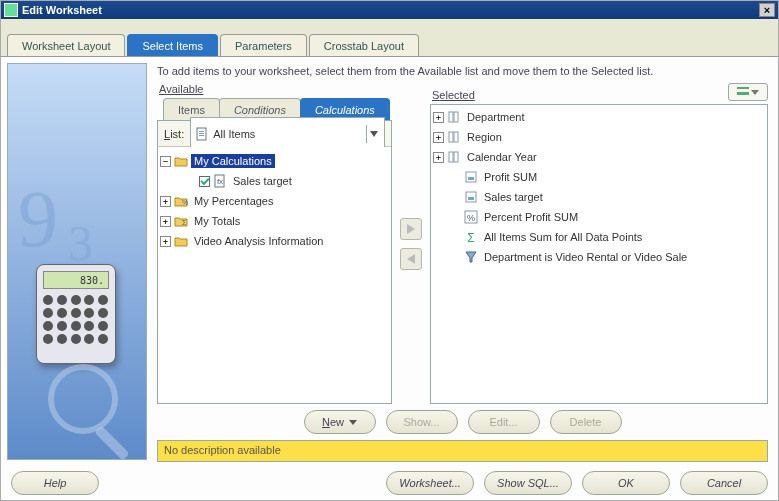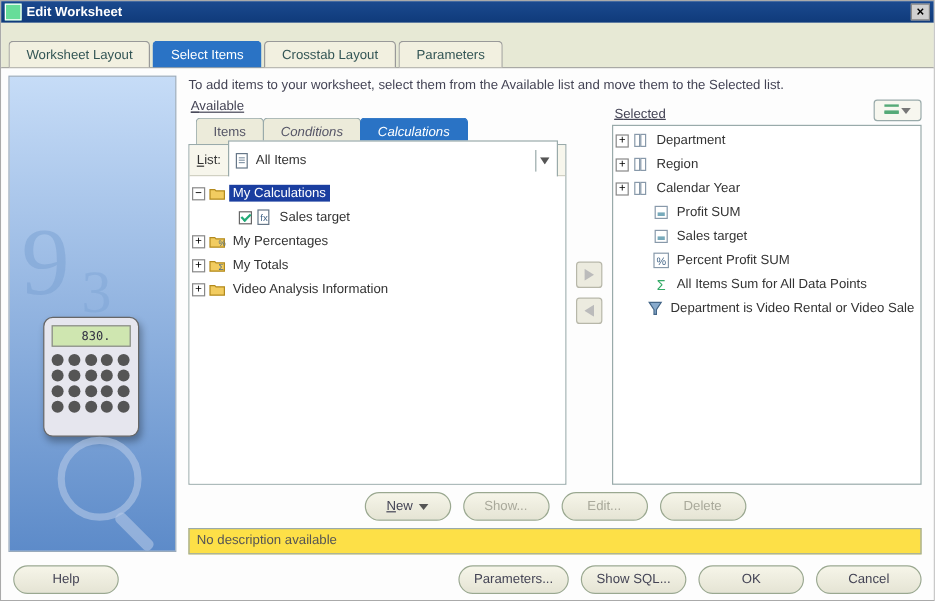--- a/index.html
+++ b/index.html
@@ -7,33 +7,33 @@
   .window { width:779px; height:501px; background:#fdfdfd; border:1px solid #aaa; display:flex; flex-direction:column; }
   .titlebar { height:18px; background:linear-gradient(#1b4a8f,#0f3a7a); color:#fff; display:flex; align-items:center; padding:0 3px; font-size:11px; font-weight:bold; }
   .titlebar .ticon { width:14px; height:14px; background:#6d9; border:1px solid #fff; margin-right:4px; display:inline-block; }
   .titlebar .xbtn { margin-left:auto; width:16px; height:14px; background:#d0d0d0; border:1px solid #888; color:#000; text-align:center; line-height:12px; font-family:Arial; font-size:11px; cursor:pointer; }
   .tabbar { height:38px; background:#e7e9d5; border-bottom:1px solid #999; display:flex; align-items:flex-end; padding-left:6px; gap:2px; }
   .toptab { height:22px; padding:0 14px; display:flex; align-items:center; border:1px solid #999; border-bottom:none; border-radius:4px 4px 0 0; background:#f2f0e0; color:#355; cursor:pointer; }
   .toptab.active { background:#2a73c5; color:#fff; border-color:#2a73c5; }
   .body { flex:1; display:flex; background:#fdfdfd; }
   .sidepic { width:140px; background:linear-gradient(#c6dcf7,#5d8bc9); border:1px solid #9ab; margin:6px 0 6px 6px; position:relative; overflow:hidden; }
   .calc { position:absolute; left:28px; top:200px; width:80px; height:100px; background:#e6e6ee; border:1px solid #666; border-radius:8px; box-shadow:2px 4px 6px rgba(0,0,0,.3); }
-  .calc .screen { margin:6px; height:18px; background:#cfe6b0; border:1px solid #888; text-align:right; padding:0 16px; font:10px monospace; line-height:18px; color:#334; }
+  .calc .screen { margin:6px; height:18px; background:#cfe6b0; border:1px solid #888; text-align:right; padding:0 4px; font:10px monospace; line-height:18px; color:#334; }
   .calc .keys { display:grid; grid-template-columns:repeat(5,1fr); gap:3px; margin:0 6px; }
   .calc .keys div { width:10px; height:10px; background:#555; border-radius:50%; }
   .ninebg { position:absolute; left:10px; top:110px; font-size:80px; color:rgba(120,160,210,.5); font-family:Georgia,serif; }
   .ninebg2 { position:absolute; left:60px; top:150px; font-size:50px; color:rgba(120,160,210,.4); font-family:Georgia,serif; }
   .magnifier { position:absolute; left:40px; top:300px; width:70px; height:70px; border:6px solid rgba(180,200,230,.6); border-radius:50%; }
   .magnifier::after { content:""; position:absolute; right:-20px; bottom:-20px; width:40px; height:10px; background:rgba(180,200,230,.6); transform:rotate(45deg); border-radius:4px; }
   .main { flex:1; padding:8px 10px 4px 10px; display:flex; flex-direction:column; }
   .instr { color:#445; margin-bottom:6px; }
   .panels { flex:1; display:flex; gap:4px; }
   .panel { display:flex; flex-direction:column; }
   .panel.left { flex:1; }
-  .panel.right { width:258px; }
+  .panel.right { width:338px; }
   .panel-hdr { display:flex; align-items:flex-end; margin:0 0 3px 2px; }
   .panel-hdr .label { color:#445; text-decoration:underline; }
   .viewbtn { margin-left:auto; width:40px; height:18px; border:1px solid #9aa; background:#f7f7ef; border-radius:3px; display:flex; align-items:center; justify-content:center; gap:2px; cursor:pointer; }
   .viewbtn .lines { width:12px; height:8px; border-top:2px solid #5a7; border-bottom:2px solid #5a7; margin-top:-2px; position:relative; }
   .viewbtn .lines::after { content:""; position:absolute; top:3px; left:0; width:12px; border-top:2px solid #5a7; }
   .viewbtn .tri { width:0; height:0; border-left:4px solid transparent; border-right:4px solid transparent; border-top:5px solid #777; }
   .avtabs { height:22px; display:flex; gap:0; margin-left:6px; }
   .avtab { padding:0 14px; display:flex; align-items:center; border:1px solid #9aa; border-bottom:none; background:#ecebda; color:#556; border-radius:4px 4px 0 0; cursor:pointer; }
   .avtab + .avtab { margin-left:-1px;font-style:italic; }
   .avtab.active { background:#2a73c5; color:#fff; border-color:#2a73c5; }
@@ -52,41 +52,41 @@
   .chk.checked::after { content:""; width:6px; height:3px; border-left:2px solid #2a7; border-bottom:2px solid #2a7; transform:rotate(-45deg); margin-top:-2px; }
   .midbtns { display:flex; flex-direction:column; justify-content:center; gap:8px; padding:0 4px; }
   .arrowbtn { width:22px; height:22px; border:1px solid #b7b7a9; background:#ecebdf; border-radius:3px; display:flex; align-items:center; justify-content:center; color:#999; cursor:pointer; }
   .selbox { flex:1; border:1px solid #9aa; background:#fff; overflow:auto; padding:2px; }
   .btnrow { display:flex; gap:10px; justify-content:center; padding:6px 0 4px; }
   .btn { height:24px; min-width:72px; padding:0 12px; border:1px solid #9aa890; background:linear-gradient(#f6f5e9,#e5e4d4); border-radius:12px; display:flex; align-items:center; justify-content:center; cursor:pointer; color:#445; }
   .btn.disabled { color:#a9a99b; cursor:default; }
   .btn .tri { margin-left:5px; width:0; height:0; border-left:4px solid transparent; border-right:4px solid transparent; border-top:5px solid #555; }
   .descbox { height:22px; border:1px solid #9aa; background:#fde047; margin-top:2px; padding:3px 6px; color:#555; }
   .footer { height:34px; border-top:0; display:flex; align-items:center; padding:0 10px; gap:10px; background:#fdfdfd; }
-  .footer .btn { min-width:88px; }
+  .footer .btn { min-width:88px;font-style:italic; }
   .spacer { flex:1; }
   svg { display:block; }
   .ind { display:inline-block; } .ind2 { width:36px; } .ind3 { width:28px; }
   .funnel svg, .pct svg, .sum svg { width:14px; height:14px; }
   .underline-first::first-letter { text-decoration:underline; }
 </style>
 </head>
 <body>
 <div class="window">
   <div class="titlebar">
     <span class="ticon"></span>
     <span>Edit Worksheet</span>
     <div class="xbtn">×</div>
   </div>
 
   <div class="tabbar">
     <div class="toptab">Worksheet Layout</div>
     <div class="toptab active">Select Items</div>
+    <div class="toptab">Parameters</div>
     <div class="toptab">Crosstab Layout</div>
-    <div class="toptab">Parameters</div>
   </div>
 
   <div class="body">
     <div class="sidepic">
       <div class="ninebg">9</div>
       <div class="ninebg2">3</div>
       <div class="calc">
         <div class="screen">830.</div>
         <div class="keys">
           <div></div>
@@ -316,18 +316,18 @@
         <div class="btn disabled">Delete</div>
       </div>
 
       <div class="descbox">No description available</div>
     </div>
   </div>
 
   <div class="footer">
     <div class="btn">Help</div>
     <span class="spacer"></span>
-    <div class="btn">Parameters...</div>
+    <div class="btn">Worksheet...</div>
     <div class="btn">Show SQL...</div>
     <div class="btn">OK</div>
     <div class="btn">Cancel</div>
   </div>
 </div>
 
 </body></html>

